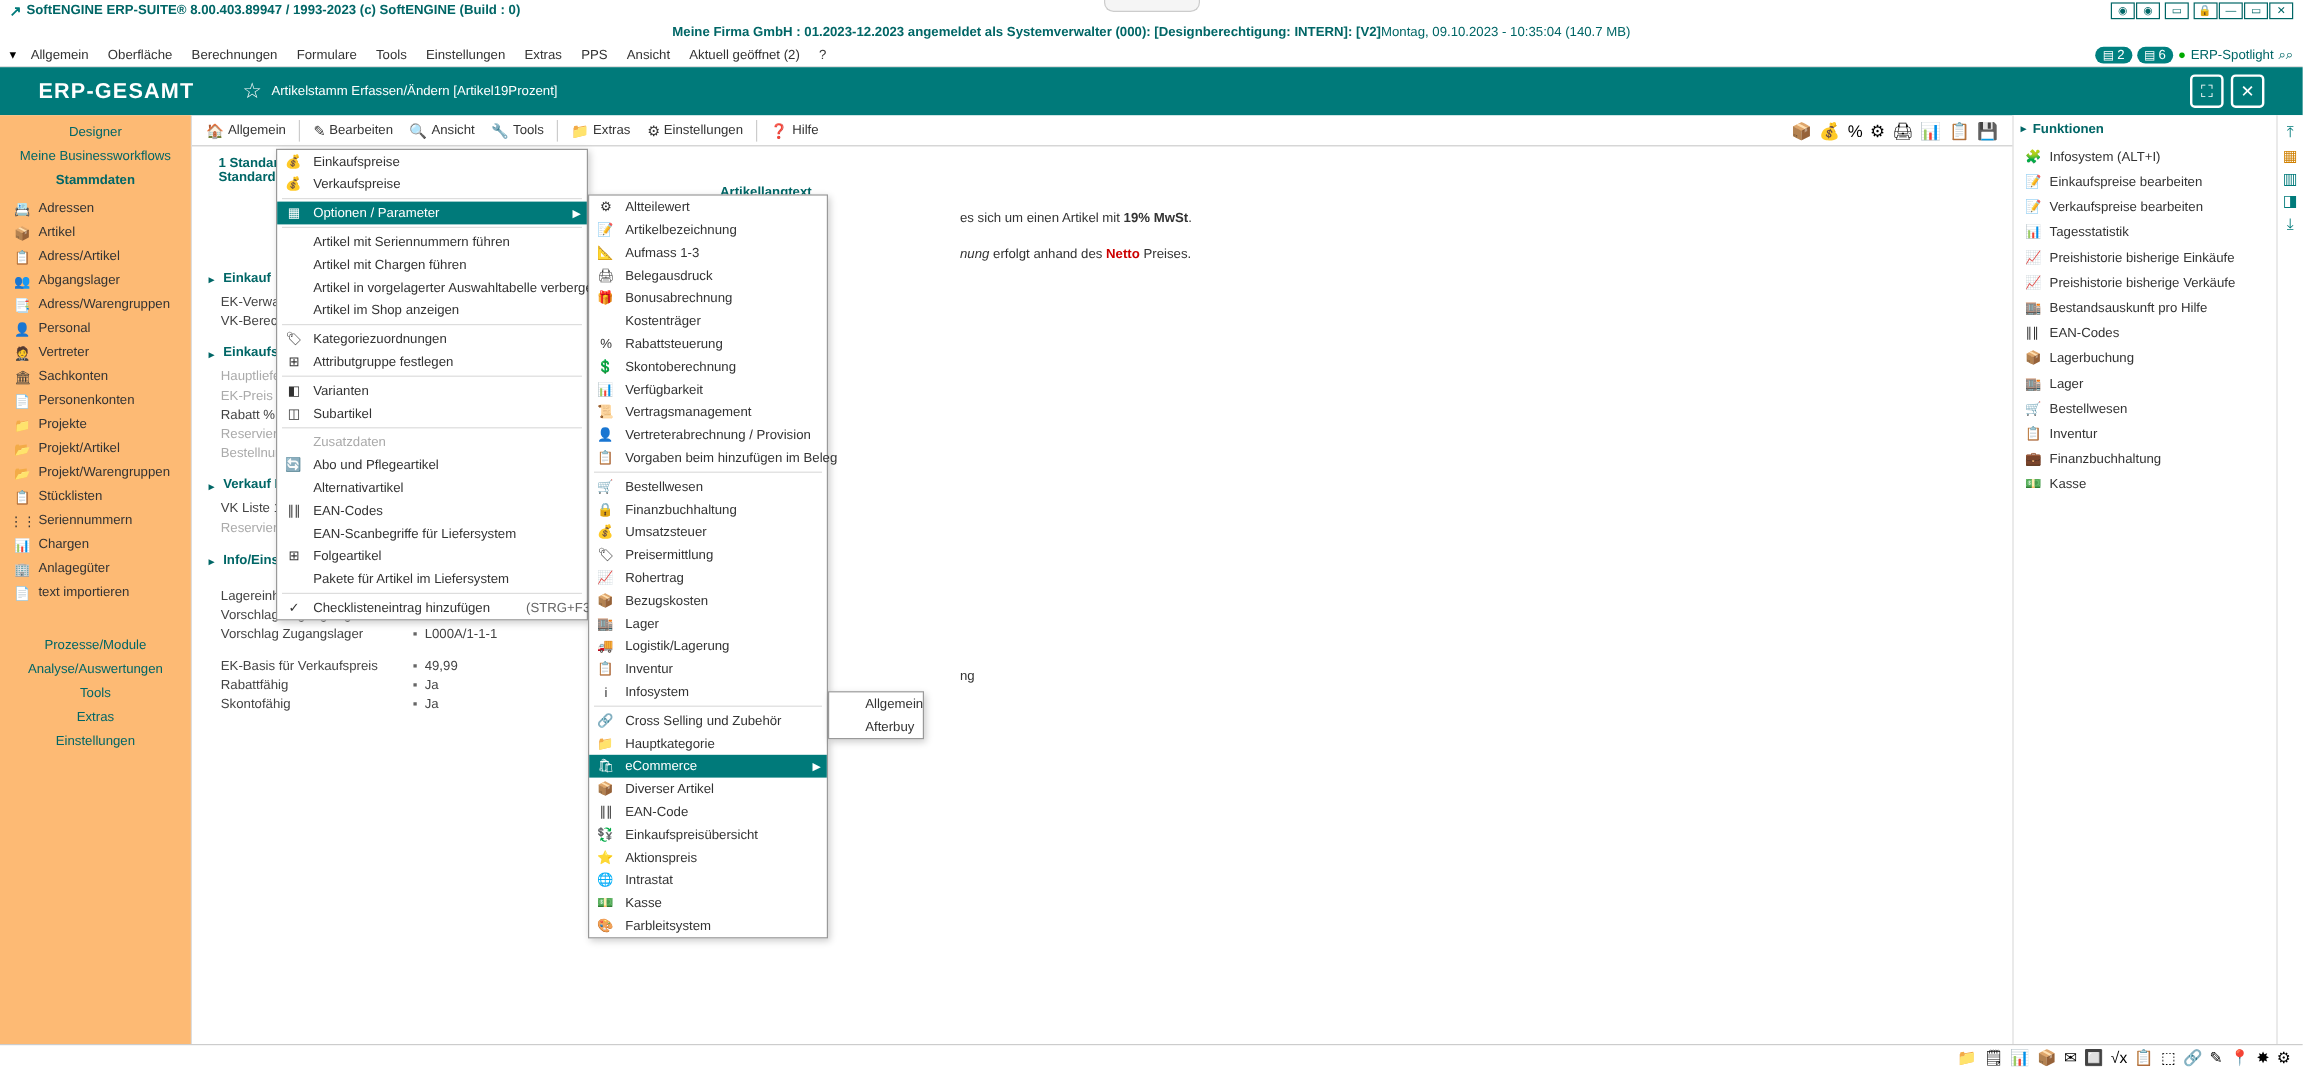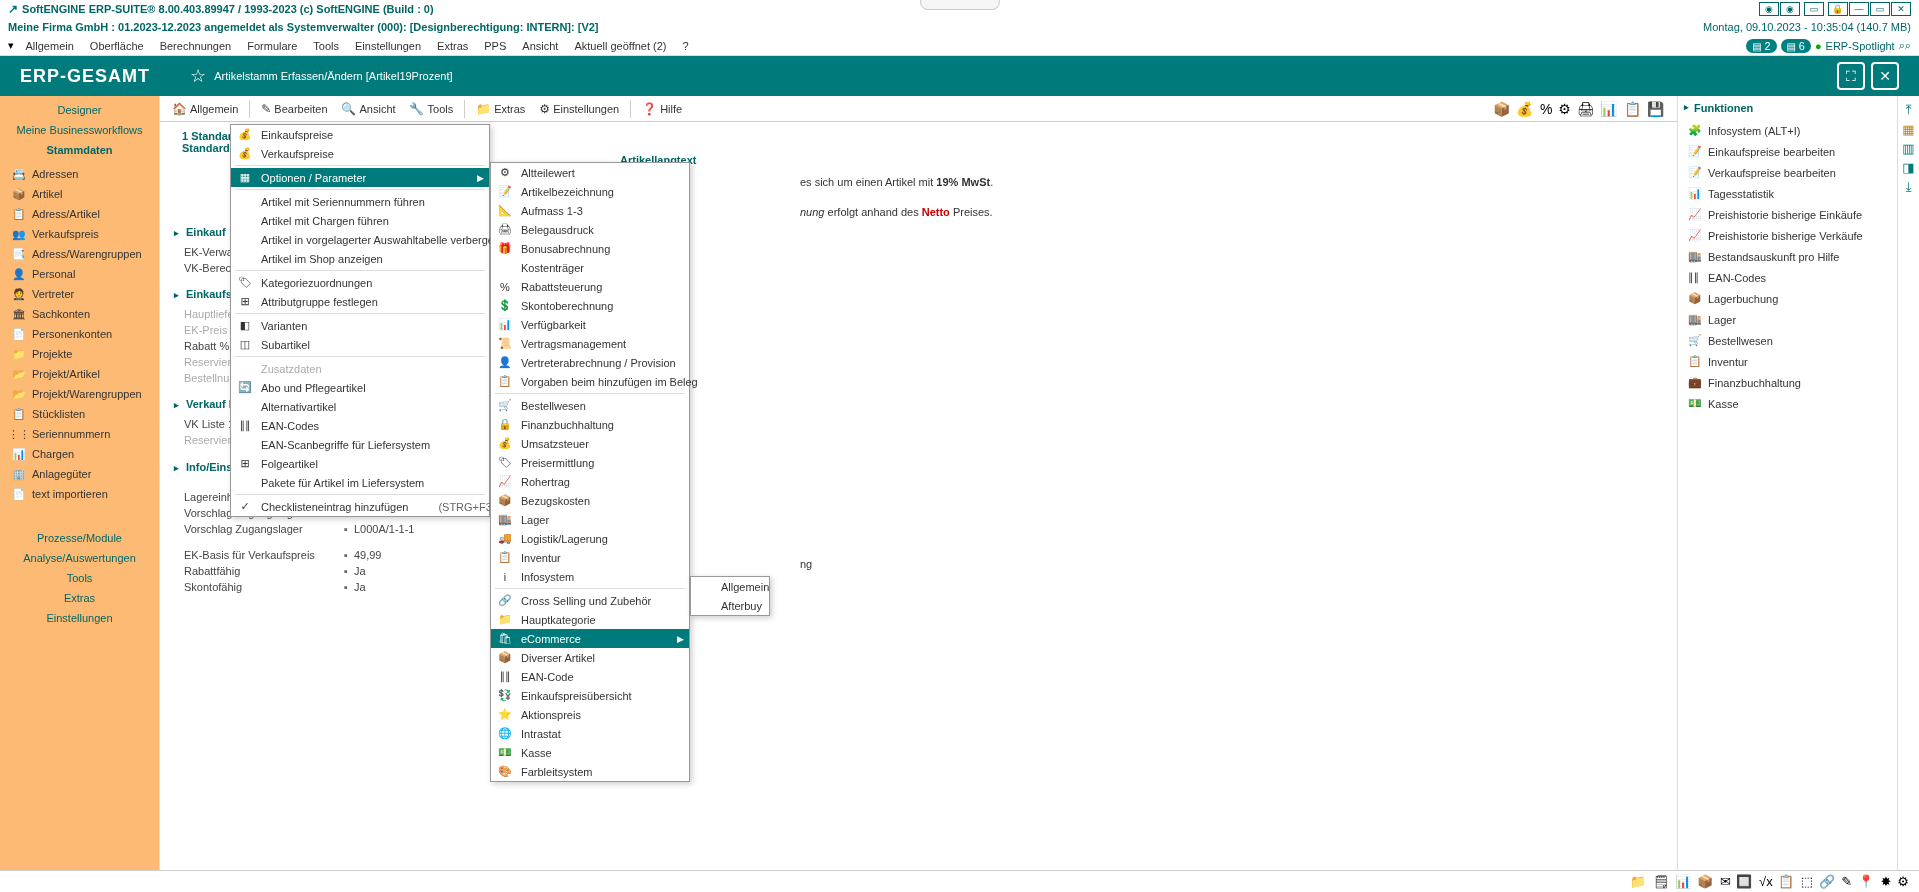--- a/index.html
+++ b/index.html
@@ -3,29 +3,29 @@
 <meta charset="utf-8">
 <style>
 * { margin:0; padding:0; box-sizing:border-box; font-family:Tahoma,Arial,sans-serif; font-size:11px; }
 body { background:#fff; width:1919px; height:892px; overflow:hidden; position:relative; }
 .titlebar { height:18px; background:#fff; display:flex; align-items:center; padding:0 8px; justify-content:space-between; }
 .titlebar-left { color:#006666; font-weight:bold; display:flex; align-items:center; gap:4px; }
 .titlebar-left .arrow { color:#007a7a; font-size:12px; }
 .titlebar-right { display:flex; gap:4px; }
 .win-btn { width:20px; height:14px; border:1px solid #006666; background:#fff; display:flex; align-items:center; justify-content:center; color:#006666; font-size:9px; cursor:pointer; }
 .win-grp { display:flex; gap:1px; }
-.subtitle { height:18px; padding:0 8px; color:#006666; font-weight:bold; display:flex; align-items:center; justify-content:space-between; }
+.subtitle { height:18px; padding:0 8px; color:#006666; font-weight:bold; display:flex; align-items:center; justify-content:center; }
 .subtitle-right { color:#006666; font-weight:normal; }
 .menubar { height:20px; background:#fff; display:flex; align-items:center; padding:0 8px; gap:0; justify-content:space-between; border-bottom:1px solid #ddd; }
 .menubar-left { display:flex; align-items:center; }
 .menubar .menu-item { padding:2px 8px; color:#333; cursor:pointer; text-decoration:underline; text-decoration-color:transparent; }
 .menubar-right { display:flex; align-items:center; gap:4px; }
 .badge { background:#007a7a; color:#fff; padding:1px 6px; border-radius:8px; font-size:10px; }
 .erp-spot { color:#006666; }
-.app-header { height:40px; background:#007a7a; display:flex; align-items:center; padding:0 20px; color:#fff; justify-content:space-between; }
+.app-header { height:40px; background:#007a7a; display:flex; align-items:center; padding:0 32px; color:#fff; justify-content:space-between; }
 .app-header-left { display:flex; align-items:center; gap:40px; }
 .erp-title { font-size:18px; font-weight:bold; letter-spacing:1px; }
 .page-title { font-size:17px; display:flex; align-items:center; gap:8px; }
 .star { font-size:18px; }
 .header-btns { display:flex; gap:6px; }
 .header-btn { width:28px; height:28px; border:2px solid #fff; border-radius:4px; display:flex; align-items:center; justify-content:center; color:#fff; cursor:pointer; font-size:14px; }
 .main { display:flex; height:calc(892px - 18px - 18px - 20px - 40px - 22px); }
 .sidebar { width:160px; background:#fdba74; border-right:1px solid #ddd; padding:4px 0; overflow:hidden; }
 .side-link { display:block; text-align:center; padding:4px; color:#006666; cursor:pointer; }
 .side-link.active { color:#006666; font-weight:bold; }
@@ -159,21 +159,21 @@
         <div class="side-item">
           <span class="ico">📦</span>
           <span>Artikel</span>
         </div>
         <div class="side-item">
           <span class="ico">📋</span>
           <span>Adress/Artikel</span>
         </div>
         <div class="side-item">
           <span class="ico">👥</span>
-          <span>Verkaufspreis</span>
+          <span>Abgangslager</span>
         </div>
         <div class="side-item">
           <span class="ico">📑</span>
           <span>Adress/Warengruppen</span>
         </div>
         <div class="side-item">
           <span class="ico">👤</span>
           <span>Personal</span>
         </div>
         <div class="side-item">
@@ -280,21 +280,21 @@
 
       <div class="content-body">
         <div class="tab-row">
           <span class="tab">1  Standard</span>
         </div>
         <div class="tab-row">
           <span class="tab secondary">Standard</span>
           <span style="flex:1"></span>
         </div>
 
-        <div style="position:absolute; left:460px; top:32px;">
+        <div style="position:absolute; left:440px; top:32px;">
           <span style="color:#006666;font-weight:bold">Artikellangtext</span>
         </div>
 
         <div class="info-box">
           <div><span> es sich um einen Artikel mit </span><b>19% MwSt</b><span>.</span></div>
           <div style="margin-top:18px"><i>nung</i><span> erfolgt anhand des </span><span class="red">Netto</span><span> Preises.</span></div>
           <div style="margin-top:340px"><span>ng</span></div>
         </div>
 
         <div style="height:60px"></div>

